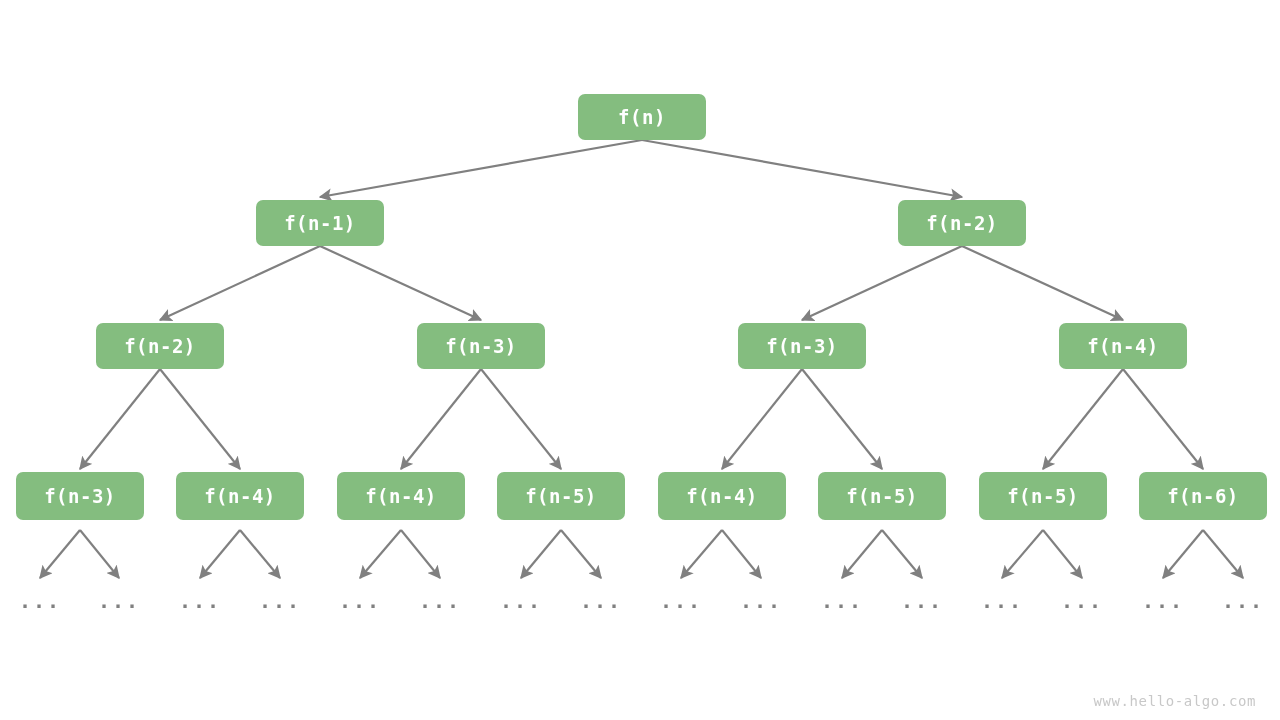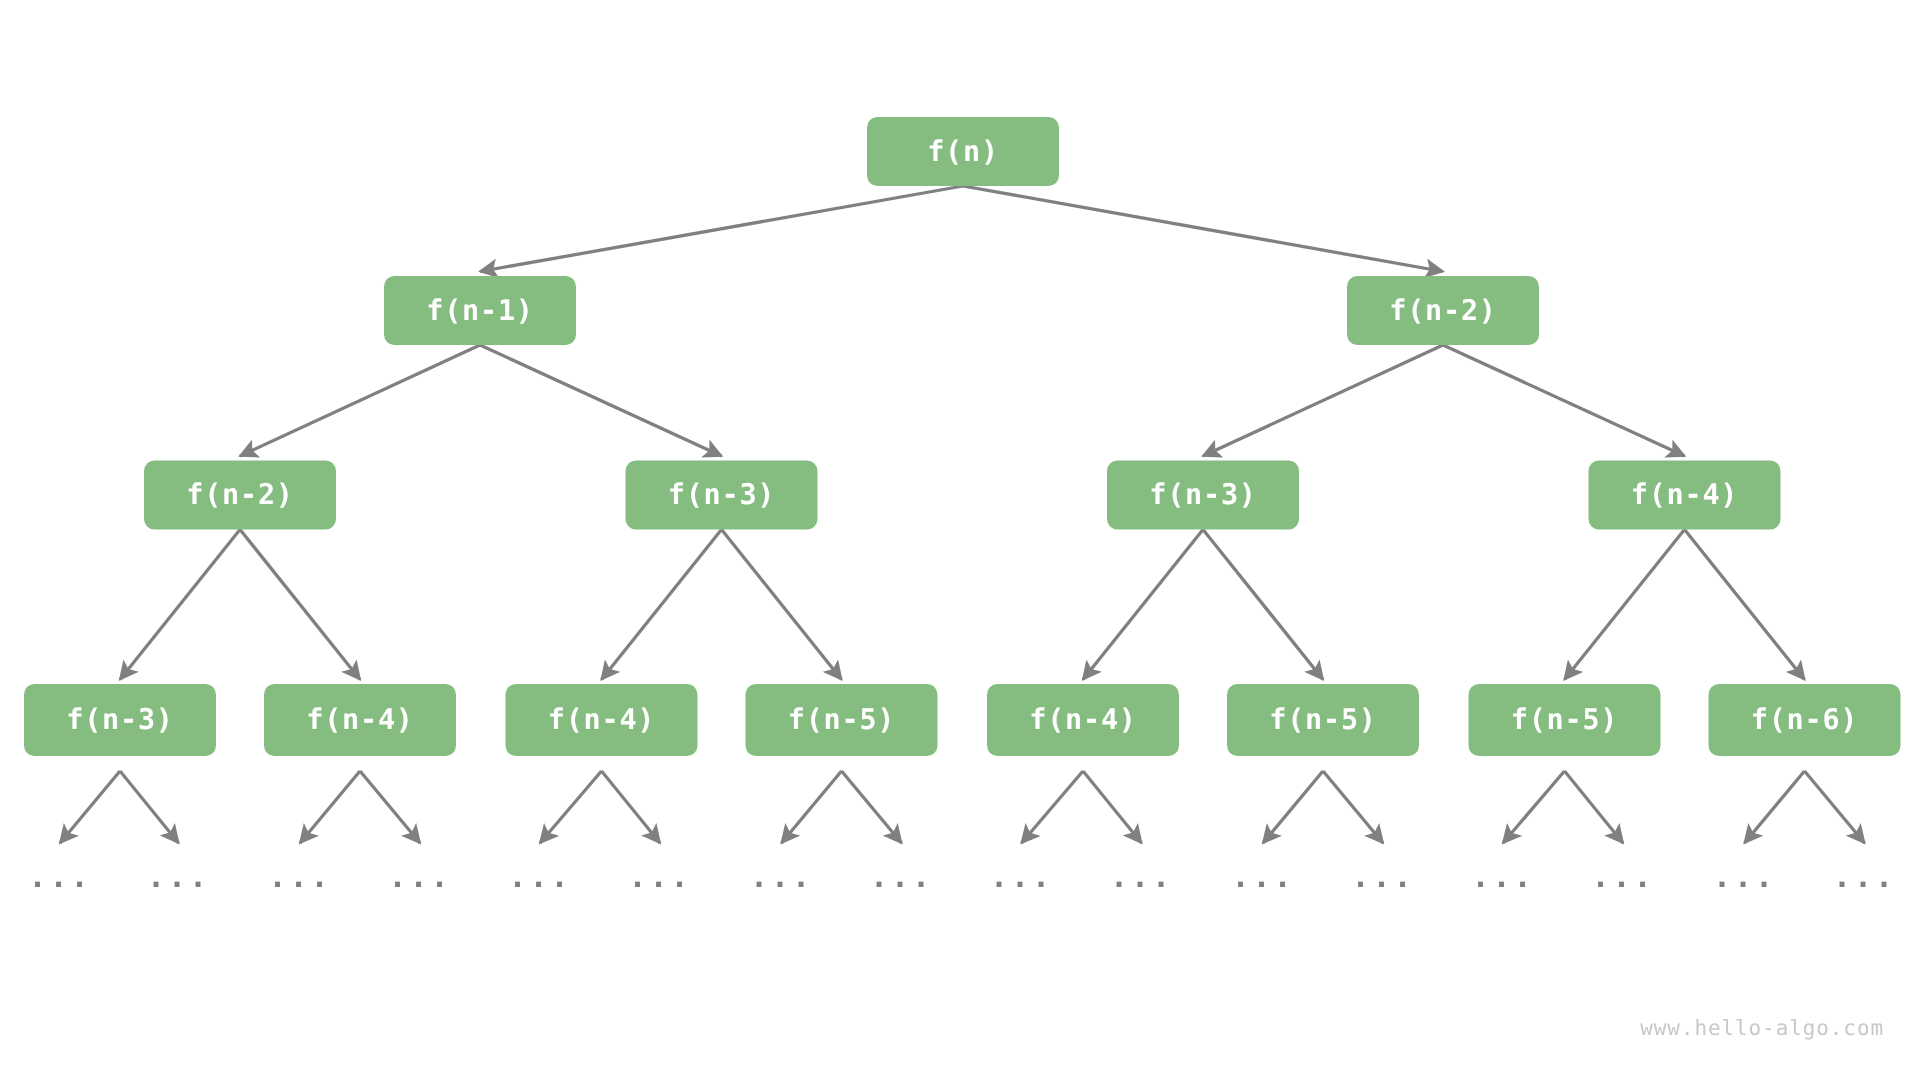--- a/index.html
+++ b/index.html
@@ -10,20 +10,21 @@
   body {
     width: 1280px;
     height: 720px;
     position: relative;
     overflow: hidden;
     font-family: "DejaVu Sans Mono", monospace;
   }
   #diagram-root {
     position: absolute;
     inset: 0;
+    margin-top: 16px;
   }
   svg.tree-canvas {
     display: block;
     width: 1280px;
     height: 720px;
   }
   .node-box {
     fill: #84bd7f;
   }
   .node-label {

